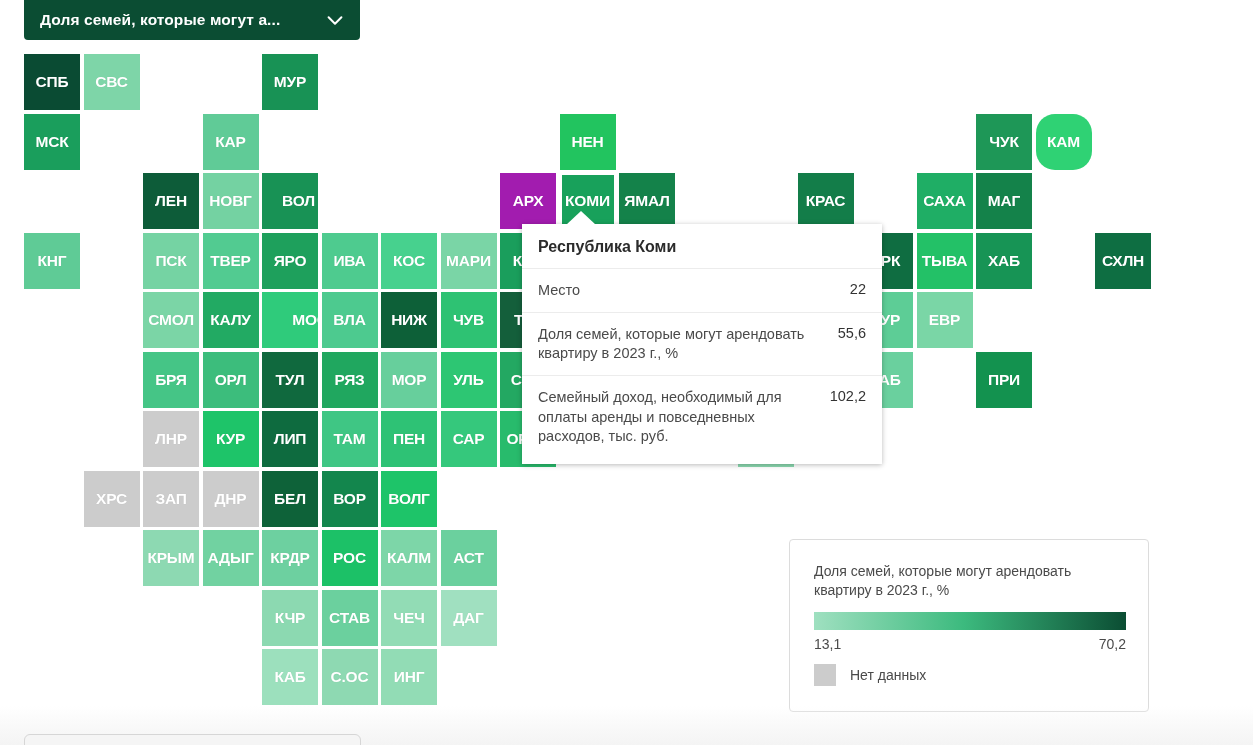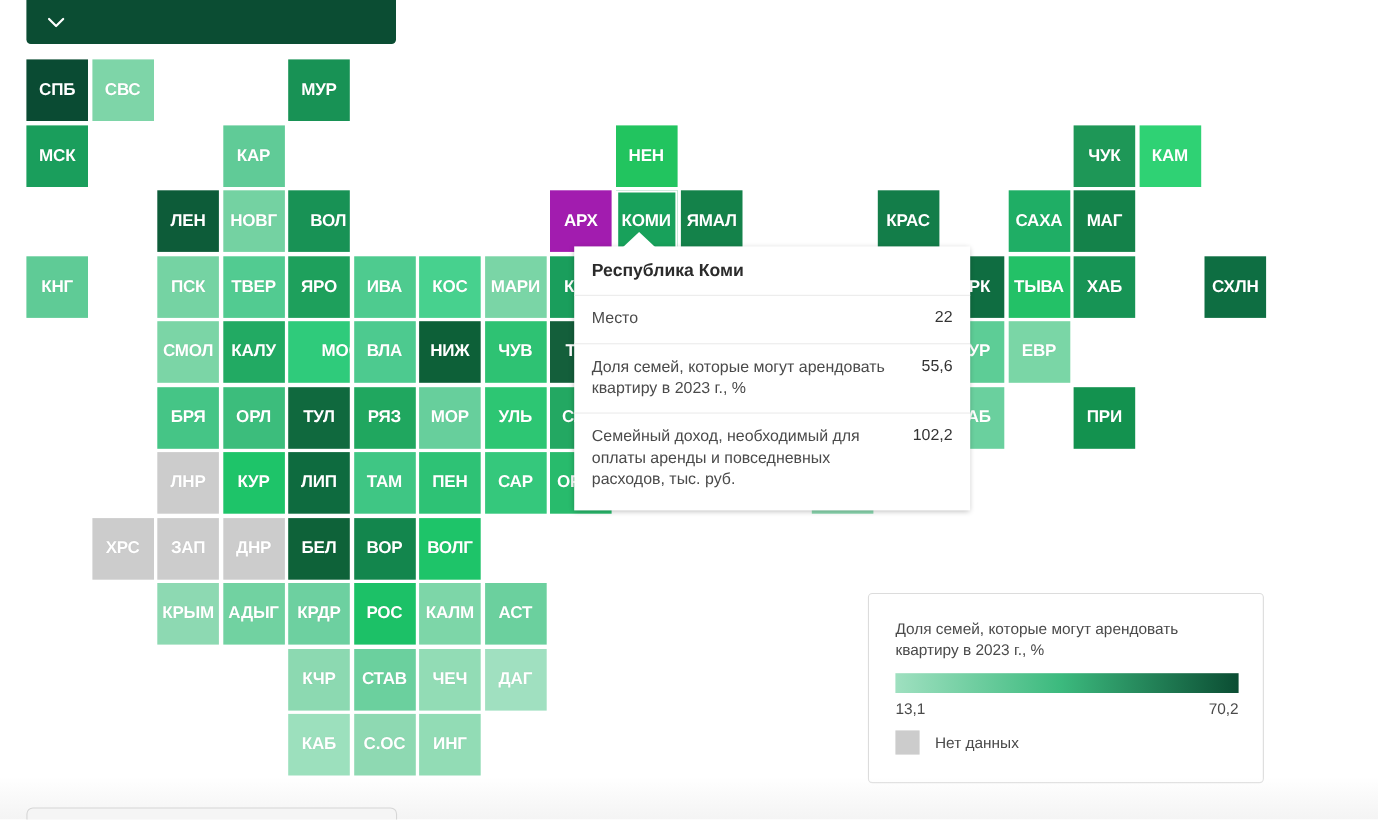--- a/index.html
+++ b/index.html
@@ -104,36 +104,37 @@
     width: 337px; height: 30px;
     border: 1px solid #d6d6d6; border-radius: 6px 6px 0 0;
     background: #f5f5f5; z-index: 41;
   }
 </style>
 </head>
 <body>
 <div id="root">
 
 <div id="selector" style="background: rgb(11, 77, 51);">
+  <span class="sel-label">Доля семей, которые могут а...</span>
   <span class="chev">
     <svg viewBox="0 0 24 24" width="22" height="22" fill="none" stroke="#ffffff" stroke-width="2.2" stroke-linecap="round" stroke-linejoin="round">
           <polyline points="5,9 12,16 19,9"></polyline>
         </svg>
   </span>
 </div>
 
 <div id="map">
       <div class="tile" style="left: 24px; top: 8px; width: 56px; height: 56px; background: rgb(10, 75, 51);">СПБ</div>
       <div class="tile" style="left: 83.5px; top: 8px; width: 56px; height: 56px; background: rgb(126, 213, 168);">СВС</div>
       <div class="tile" style="left: 262px; top: 8px; width: 56px; height: 56px; background: rgb(24, 146, 85);">МУР</div>
       <div class="tile" style="left: 24px; top: 67.5px; width: 56px; height: 56px; background: rgb(26, 158, 92);">МСК</div>
       <div class="tile" style="left: 202.5px; top: 67.5px; width: 56px; height: 56px; background: rgb(96, 203, 151);">КАР</div>
       <div class="tile" style="left: 559.5px; top: 67.5px; width: 56px; height: 56px; background: rgb(34, 196, 95);">НЕН</div>
       <div class="tile" style="left: 976px; top: 67.5px; width: 56px; height: 56px; background: rgb(30, 151, 87);">ЧУК</div>
-      <div class="tile" style="left: 1035.5px; top: 67.5px; width: 56px; height: 56px; background: rgb(47, 210, 116);">КАМ</div>
+      <div class="tile" style="left: 1035.5px; top: 67.5px; width: 56px; height: 56px; background: rgb(47, 210, 116); border-radius: 19px;">КАМ</div>
       <div class="tile" style="left: 143px; top: 127px; width: 56px; height: 56px; background: rgb(13, 92, 57);">ЛЕН</div>
       <div class="tile" style="left: 202.5px; top: 127px; width: 56px; height: 56px; background: rgb(116, 210, 162);">НОВГ</div>
       <div class="tile" style="left: 262px; top: 127px; width: 56px; height: 56px; background: rgb(24, 146, 85); padding-left: 17px;">ВОЛ</div>
       <div class="tile" style="left: 500px; top: 127px; width: 56px; height: 56px; background: #a21caf;">АРХ</div>
       <div class="tile sel" style="left: 559.5px; top: 127px; width: 56px; height: 56px; background: rgb(24, 161, 91);">КОМИ</div>
       <div class="tile" style="left: 619px; top: 127px; width: 56px; height: 56px; background: rgb(20, 130, 74);">ЯМАЛ</div>
       <div class="tile" style="left: 797.5px; top: 127px; width: 56px; height: 56px; background: rgb(19, 125, 73);">КРАС</div>
       <div class="tile" style="left: 916.5px; top: 127px; width: 56px; height: 56px; background: rgb(31, 174, 101);">САХА</div>
       <div class="tile" style="left: 976px; top: 127px; width: 56px; height: 56px; background: rgb(20, 130, 74);">МАГ</div>
       <div class="tile" style="left: 24px; top: 186.5px; width: 56px; height: 56px; background: rgb(95, 203, 150);">КНГ</div>

